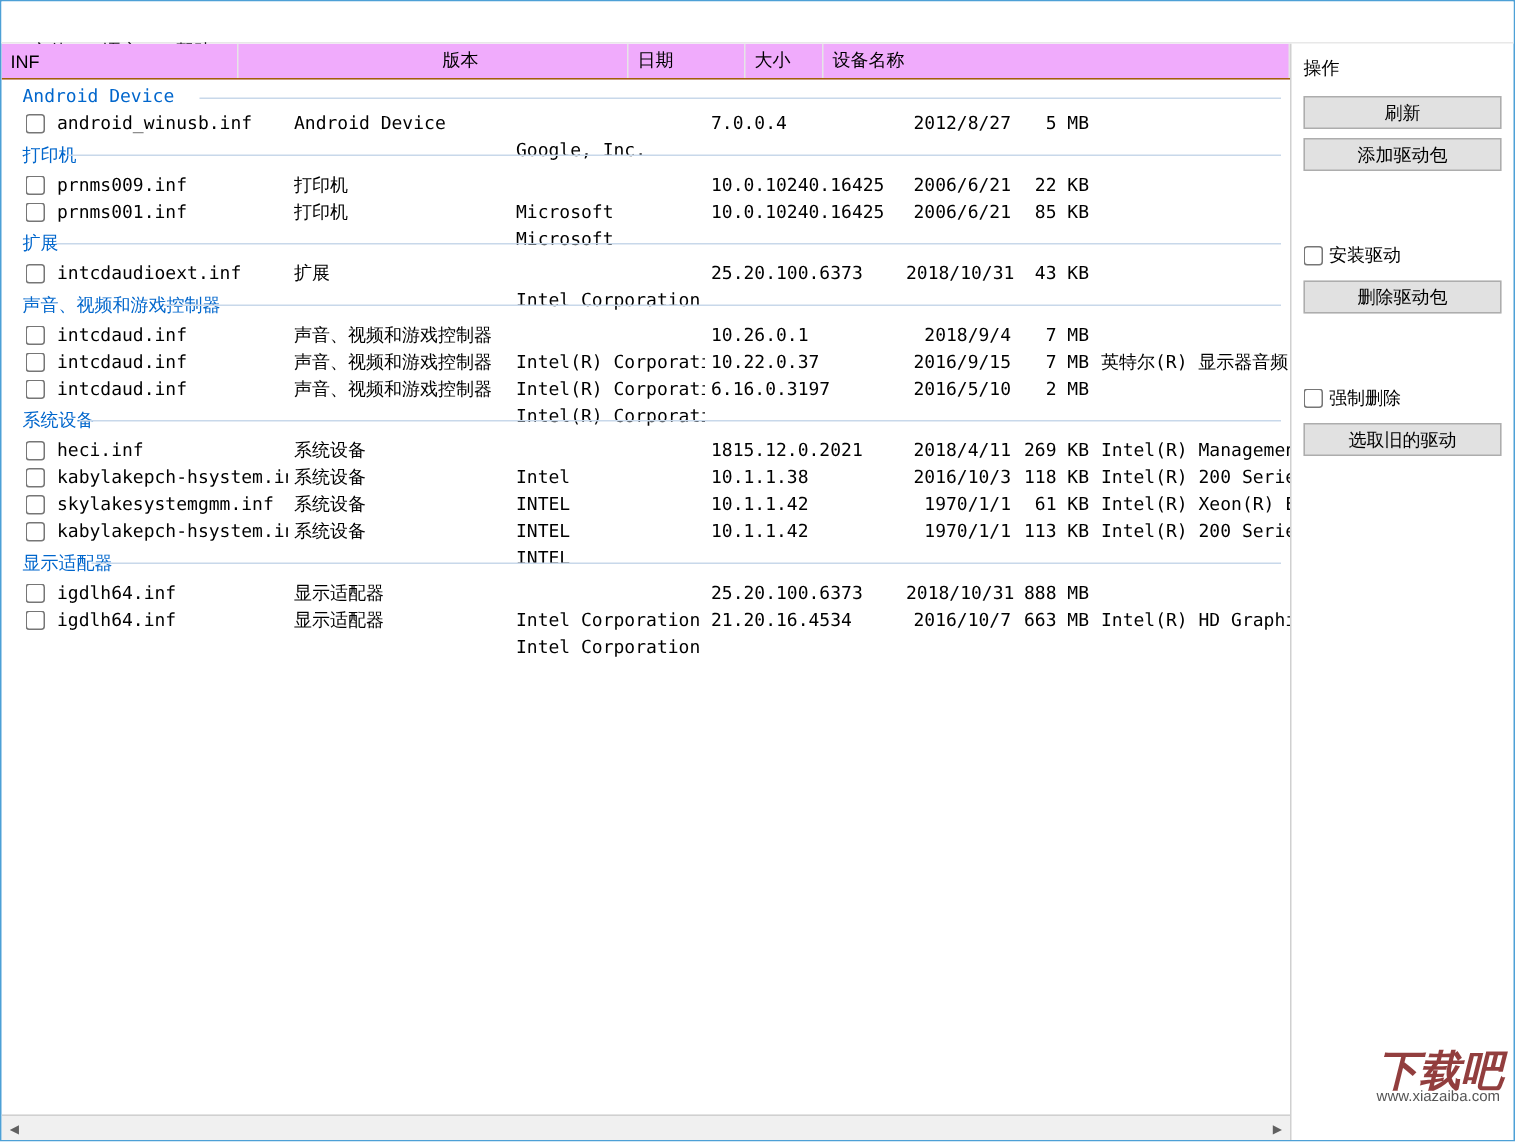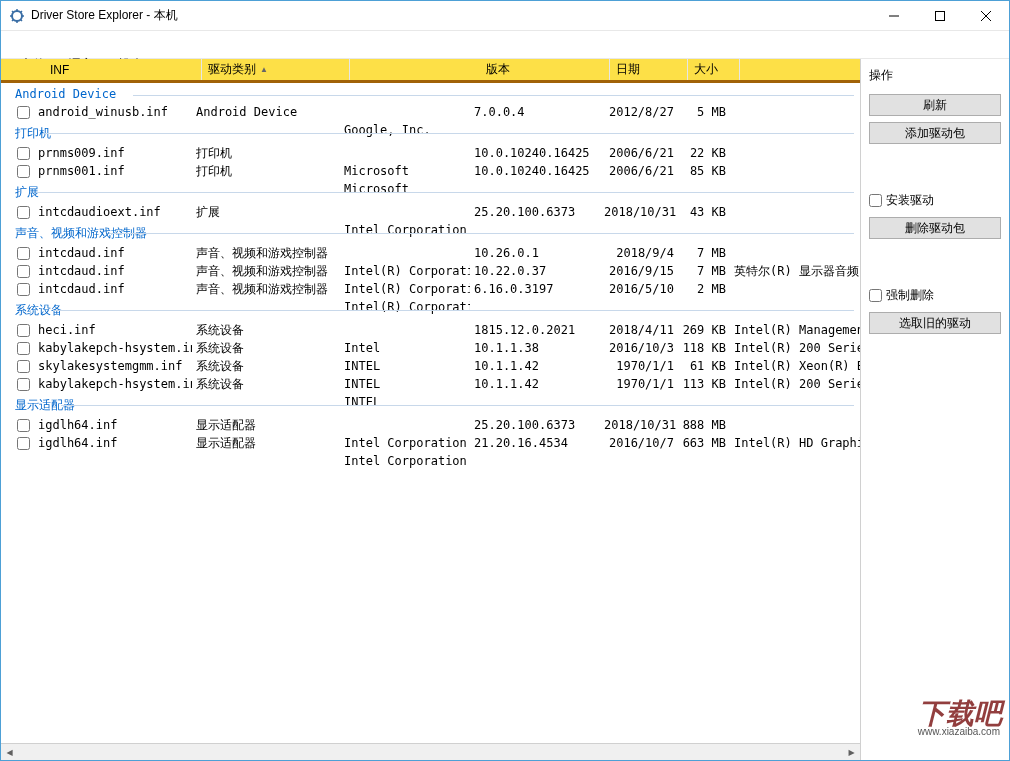--- a/index.html
+++ b/index.html
@@ -7,21 +7,21 @@
 .window { width: 1010px; height: 761px; border: 1px solid #4da0d6; display: flex; flex-direction: column; background: #fff; }
 .titlebar { height: 30px; display: flex; align-items: center; background: #fff; border-bottom: 1px solid #e8e8e8; }
 .titlebar-icon { width: 16px; height: 16px; margin: 0 6px 0 8px; }
 .titlebar-title { flex: 1; font-size: 12px; color: #000; }
 .window-controls { display: flex; }
 .window-btn { width: 46px; height: 30px; display: flex; align-items: center; justify-content: center; cursor: pointer; }
 .menubar { height: 28px; display: flex; align-items: center; padding: 0 8px; background: #fff; border-bottom: 1px solid #e8e8e8; }
 .menu-item { padding: 4px 12px; cursor: pointer; margin-top: 40px; }
 .content { flex: 1; display: flex; overflow: hidden; }
 .list-area { flex: 1; display: flex; flex-direction: column; border-right: 1px solid #d0d0d0; overflow: hidden; }
-.list-header { display: flex; height: 24px; border-bottom: 3px solid #a16207; background: #fde047; padding-left: 43px; }
+.list-header { display: flex; height: 24px; border-bottom: 1px solid #a16207; background: #f0abfc; }
 .list-header .col { display: flex; align-items: center; padding: 0 6px; border-right: 1px solid #e5e5e5; font-size: 12px; color: #000; position: relative; cursor: pointer; }
 .sort-ind { font-size: 8px; color: #666; margin-left: 4px; }
 .list-body { flex: 1; overflow: auto; font-family: "SimSun", "宋体", monospace; }
 .group-header { color: #0066cc; padding: 4px 6px 2px 14px; position: relative; }
 .group-line { position: absolute; top: 12px; height: 1px; background: #c8d8ea; }
 .row { display: flex; align-items: center; height: 18px; padding-left: 16px; }
 .row input[type=checkbox] { margin-right: 4px; width: 13px; height: 13px; }
 .col { overflow: hidden; white-space: nowrap; text-overflow: clip; padding: 0 4px; }
 .c-inf { width: 158px; }
 .c-class { width: 148px; }
@@ -38,63 +38,36 @@
 .side-chk { display: flex; align-items: center; gap: 4px; padding: 2px 0; margin-top: 40px; }
 .side-chk input { width: 13px; height: 13px; }
 .statusbar { height: 22px; border-top: 1px solid #d0d0d0; display: flex; align-items: center; padding: 0 8px; font-size: 12px; background: #f0f0f0; }
 .watermark { position: absolute; right: 8px; bottom: 28px; font-size: 28px; font-weight: bold; color: #7f1d1d; font-style: italic; opacity: 0.85; pointer-events: none; font-family: Liberation Mono, monospace; }
 .watermark-url { position: absolute; right: 10px; bottom: 24px; font-size: 10px; color: #555; pointer-events: none; }
 </style>
 </head>
 <body>
 
 <div class="window">
-  <div class="titlebar">
-    <svg class="titlebar-icon" viewBox="0 0 16 16">
-      <circle cx="8" cy="8" r="5" fill="none" stroke="#3a6ea5" stroke-width="2"></circle>
-      <path d="M8 1 L8 3 M8 13 L8 15 M1 8 L3 8 M13 8 L15 8 M3 3 L4.5 4.5 M11.5 11.5 L13 13 M3 13 L4.5 11.5 M11.5 4.5 L13 3" stroke="#3a6ea5" stroke-width="1.5"></path>
-    </svg>
-    <div class="titlebar-title">Driver Store Explorer - 本机</div>
-    <div class="window-controls">
-      <div class="window-btn">
-          <svg width="10" height="10">
-            <path d="M0 5 H10" stroke="#000" stroke-width="1"></path>
-          </svg>
-        </div>
-      <div class="window-btn">
-          <svg width="10" height="10">
-            <rect x="0.5" y="0.5" width="9" height="9" fill="none" stroke="#000" stroke-width="1"></rect>
-          </svg>
-        </div>
-      <div class="window-btn close">
-          <svg width="10" height="10">
-            <path d="M0 0 L10 10 M10 0 L0 10" stroke="#000" stroke-width="1"></path>
-          </svg>
-        </div>
-    </div>
-  </div>
 
   <div class="menubar">
     <div class="menu-item">文件</div>
     <div class="menu-item">语言</div>
     <div class="menu-item">帮助</div>
   </div>
 
   <div class="content">
     <div class="list-area">
       <div class="list-header">
         <div class="col c-inf">INF</div>
-        <div class="col c-class">
-            <span>驱动类别</span>
-            <span class="sort-ind">▲</span>
-          </div>
         <div class="col c-provider">提供商</div>
         <div class="col c-version">版本</div>
         <div class="col c-date">日期</div>
         <div class="col c-size">大小</div>
+        <div class="col c-device">设备名称</div>
       </div>
       <div class="list-body" id="list-body">
           <div class="group-header">Android Device<div class="group-line" style="left: 132px; right: 6px;"></div></div>
           <div class="row">
             <input type="checkbox" style="">
             <div class="col c-inf">android_winusb.inf</div>
             <div class="col c-class">Android Device</div>
             <div class="col c-provider">Google, Inc.</div>
             <div class="col c-version">7.0.0.4</div>
             <div class="col c-date">2012/8/27</div>

